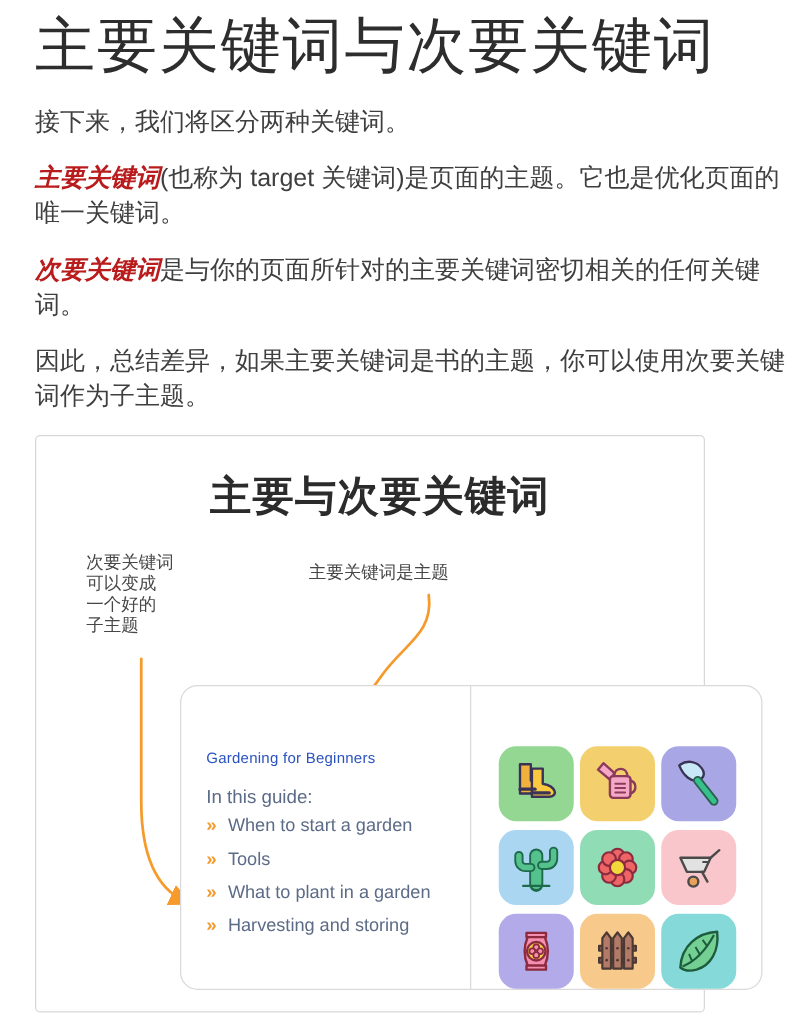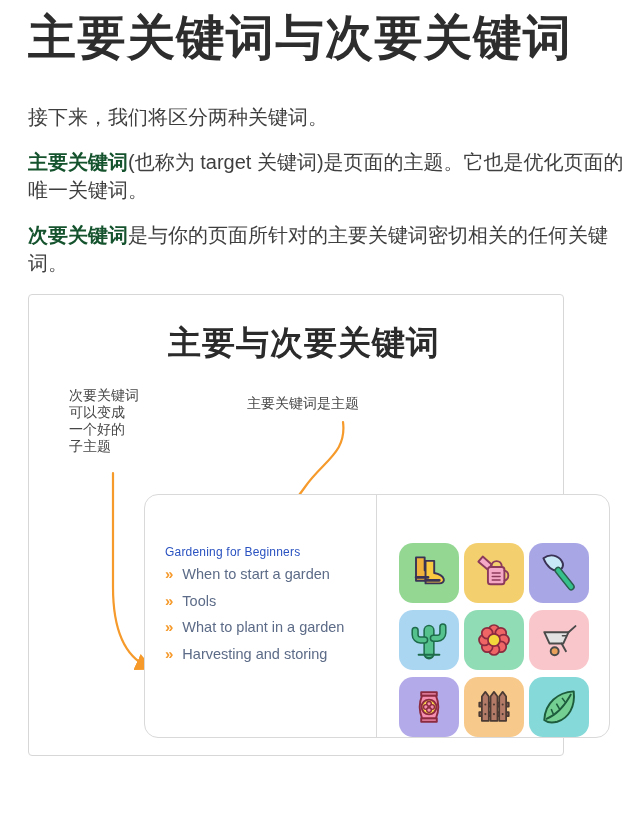--- a/index.html
+++ b/index.html
@@ -7,34 +7,34 @@
   body {
     height: 821px;
     overflow: hidden;
     background: #ffffff;
     font-family: "Liberation Sans", "DejaVu Sans", sans-serif;
     color: #3f3f3f;
   }
   .page { padding: 0 4px 0 28px; }
 
   h1.title {
-    margin: 10px 0 38px 0;
+    margin: 10px 0 19px 0;
     font-size: 48px;
     line-height: 1.15;
-    font-weight: bold;
+    font-weight: normal;
     letter-spacing: 1.5px;
     color: #2d2d2d;
   }
   p.para {
     font-size: 20px;
     line-height: 28px;
     margin: 0 0 17px 0;
     color: #3f3f3f;
   }
-  p.para strong { color: #14532d; }
+  p.para strong { color: #b91c1c; font-style: italic; }
   a.inline-link { color: var(--link, #2f6bd8); text-decoration: none; cursor: pointer; }
 
   
   .figure {
     position: relative;
     margin-top: 14px;
     width: 536px;
     height: 462px;          
     border: 1px solid #d7d7d7;
     border-radius: 4px;
@@ -140,20 +140,23 @@
 
   <p class="para">
     <strong>主要关键词</strong><span>(也称为 target 关键词)是页面的主题。它也是优化页面的唯一关键词。</span>
   </p>
 
   <p class="para">
     <strong>次要关键词</strong><span>是与你的页面所针对的主要关键词密切相关的任何关键词。</span>
   </p>
 
 
+  <p class="para">
+    <span>因此，总结差异，如果主要关键词是书的主题，你可以使用次要关键词作为子主题。</span>
+  </p>
 
   <div class="figure">
 
     <div class="fig-title">主要与次要关键词</div>
 
     <div class="note note-secondary">
       <div>次要关键词</div>
       <div>可以变成</div>
       <div>一个好的</div>
       <div>子主题</div>
@@ -167,20 +170,21 @@
           <path d="M0,0.5 L8.5,4.5 L0,8.5 z" fill="#f59a2b"></path>
         </marker>
       </defs>
       <path class="arrow-path" d="M314 127 C318 158 294 166 276 192 C261 213 247 229 238 243" marker-end="url(#ah)"></path>
       <path class="arrow-path" d="M84 178 L84 292 C84 336 97 362 119 372" marker-end="url(#ah)"></path>
     </svg>
 
     <div class="card">
       <div class="card-left">
         <div class="card-title">Gardening for Beginners</div>
+        <div class="card-sub">In this guide:</div>
         <ul class="guide-list">
             <li><span class="chev">»</span><span>When to start a garden</span></li>
             <li><span class="chev">»</span><span>Tools</span></li>
             <li><span class="chev">»</span><span>What to plant in a garden</span></li>
             <li><span class="chev">»</span><span>Harvesting and storing</span></li>
           </ul>
       </div>
       <div class="card-right">
         <div class="icon-grid">
             <div class="tile" style="background: rgb(147, 215, 147);">

